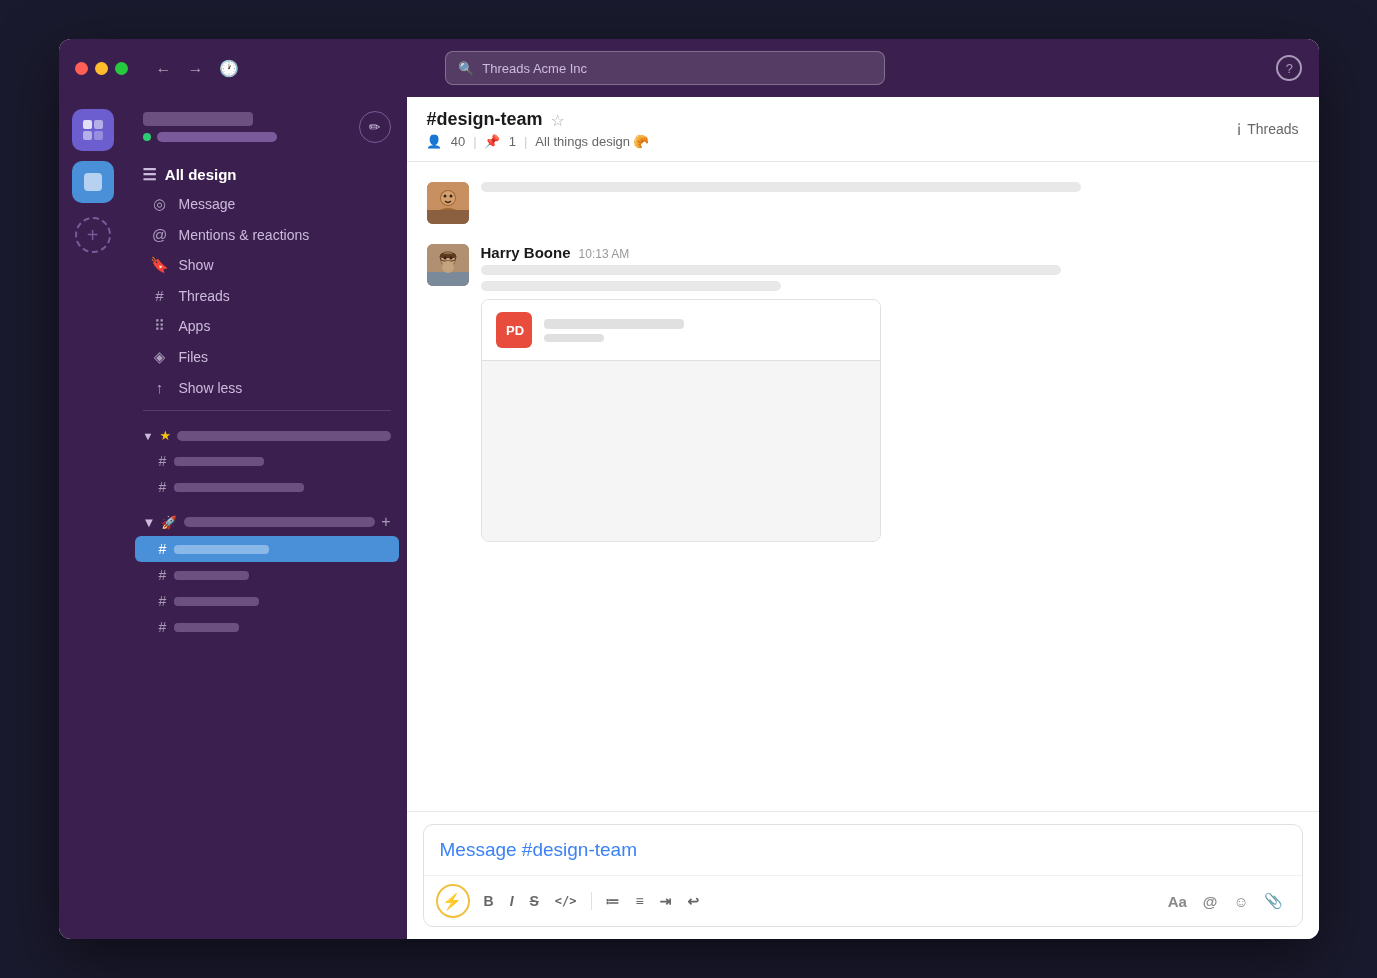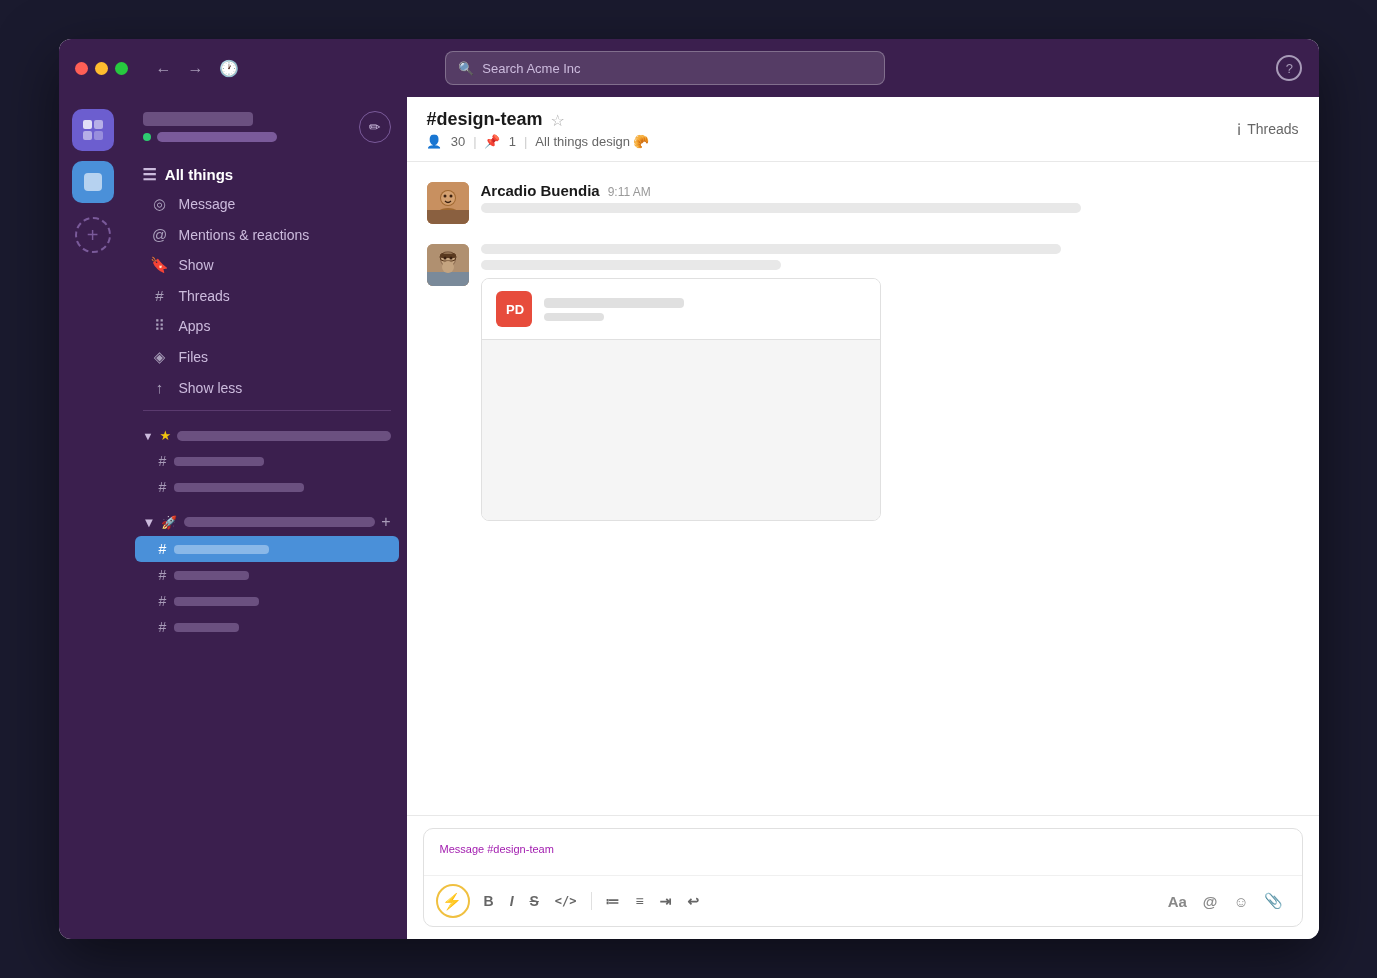--- a/index.html
+++ b/index.html
@@ -420,22 +420,22 @@
       padding: 12px 16px;
       flex-shrink: 0;
     }
     .input-box {
       border: 1px solid #e0e0e0;
       border-radius: 10px;
       overflow: hidden;
     }
     .input-field {
       padding: 14px 16px;
-      color: #a21caf;
-      font-size: 11px;
+      color: #3b82f6;
+      font-size: 19px;
       min-height: 46px;
       cursor: text;
     }
     .input-toolbar {
       display: flex;
       align-items: center;
       padding: 8px 12px;
       border-top: 1px solid #f0f0f0;
       gap: 4px;
     }
@@ -500,21 +500,21 @@
       <div class="tl tl-yellow"></div>
       <div class="tl tl-green"></div>
     </div>
     <div class="nav-buttons">
       <button class="nav-btn">←</button>
       <button class="nav-btn">→</button>
       <button class="nav-btn-history">🕐</button>
     </div>
     <div class="search-bar">
       <span>🔍</span>
-      <span>Search Acme Inc</span>
+      <span>Threads Acme Inc</span>
     </div>
     <button class="help-btn">?</button>
   </div>
 
   <div class="main">
 
     <div class="workspace-bar">
       <div class="workspace-icon active">
         <svg width="26" height="26" viewBox="0 0 26 26" fill="none">
           <rect x="3" y="3" width="9" height="9" rx="2" fill="white" opacity="0.8"></rect>
@@ -544,21 +544,21 @@
         </div>
         <button class="edit-btn">
           <span>✏</span>
         </button>
       </div>
 
       <div class="sidebar-scroll">
 
         <div class="sidebar-section-title">
           <span class="menu-icon">☰</span>
-          <span>All things</span>
+          <span>All design</span>
         </div>
 
         <div class="sidebar-item">
           <span class="item-icon">◎</span>
           <span>Message</span>
         </div>
         <div class="sidebar-item">
           <span class="item-icon">@</span>
           <span>Mentions &amp; reactions</span>
         </div>
@@ -632,21 +632,21 @@
     <div class="chat-area">
 
       <div class="chat-header">
         <div class="channel-info">
           <div class="channel-title-row">
             <span class="channel-title">#design-team</span>
             <button class="star-btn">☆</button>
           </div>
           <div class="channel-meta">
             <span>👤</span>
-            <span>30</span>
+            <span>40</span>
             <span class="meta-separator">|</span>
             <span>📌</span>
             <span>1</span>
             <span class="meta-separator">|</span>
             <span>All things design 🥐</span>
           </div>
         </div>
         <button class="details-btn">
           <span style="font-size:16px;">ℹ</span>
           <span>Threads</span>
@@ -662,44 +662,44 @@
               <circle cx="21" cy="16" r="8" fill="#a06830"></circle>
               <ellipse cx="21" cy="36" rx="14" ry="10" fill="#a06830"></ellipse>
               <circle cx="21" cy="16" r="7" fill="#d4a070"></circle>
               <circle cx="18" cy="14" r="1.5" fill="#3a2010"></circle>
               <circle cx="24" cy="14" r="1.5" fill="#3a2010"></circle>
               <path d="M18 19 Q21 22 24 19" stroke="#3a2010" stroke-width="1.2" fill="none"></path>
               <rect x="0" y="28" width="42" height="14" fill="#8a6040"></rect>
             </svg>
           </div>
           <div class="message-content">
-            <div class="message-header">
-              <span class="message-author">Arcadio Buendia</span>
-              <span class="message-time">9:11 AM</span>
-            </div>
             <div class="message-text-placeholder" style="width:600px;"></div>
           </div>
         </div>
 
         <div class="message">
           <div class="face-harry">
             <svg width="42" height="42" viewBox="0 0 42 42">
               <rect width="42" height="42" fill="#b09070"></rect>
               <circle cx="21" cy="15" r="8" fill="#8a6a50"></circle>
               <circle cx="21" cy="15" r="7" fill="#c4a480"></circle>
               <rect x="13" y="10" width="16" height="4" rx="2" fill="#5a3a20"></rect>
               <circle cx="18" cy="14" r="1.5" fill="#3a2010"></circle>
               <circle cx="24" cy="14" r="1.5" fill="#3a2010"></circle>
               <path d="M18 18 Q21 21 24 18" stroke="#3a2010" stroke-width="1.2" fill="none"></path>
               <rect x="13" y="9" width="16" height="8" rx="4" fill="none" stroke="#5a3a20" stroke-width="1"></rect>
               <rect x="0" y="28" width="42" height="14" fill="#7a8a9a"></rect>
               <circle cx="21" cy="23" r="6" fill="#c4a480"></circle>
             </svg>
           </div>
           <div class="message-content">
+            <div class="message-header">
+              <span class="message-author">Harry Boone</span>
+              <span class="message-time">10:13 AM</span>
+            </div>
             <div class="message-text-placeholder" style="width:580px;"></div>
             <div class="message-text-placeholder" style="width:300px;"></div>
 
             <div class="attachment-card">
               <div class="attachment-header">
                 <div class="pdf-icon">
                   <svg width="20" height="20" viewBox="0 0 20 20" fill="white">
                     <text x="2" y="15" font-size="13" font-weight="bold" fill="white">PDF</text>
                   </svg>
                 </div>

